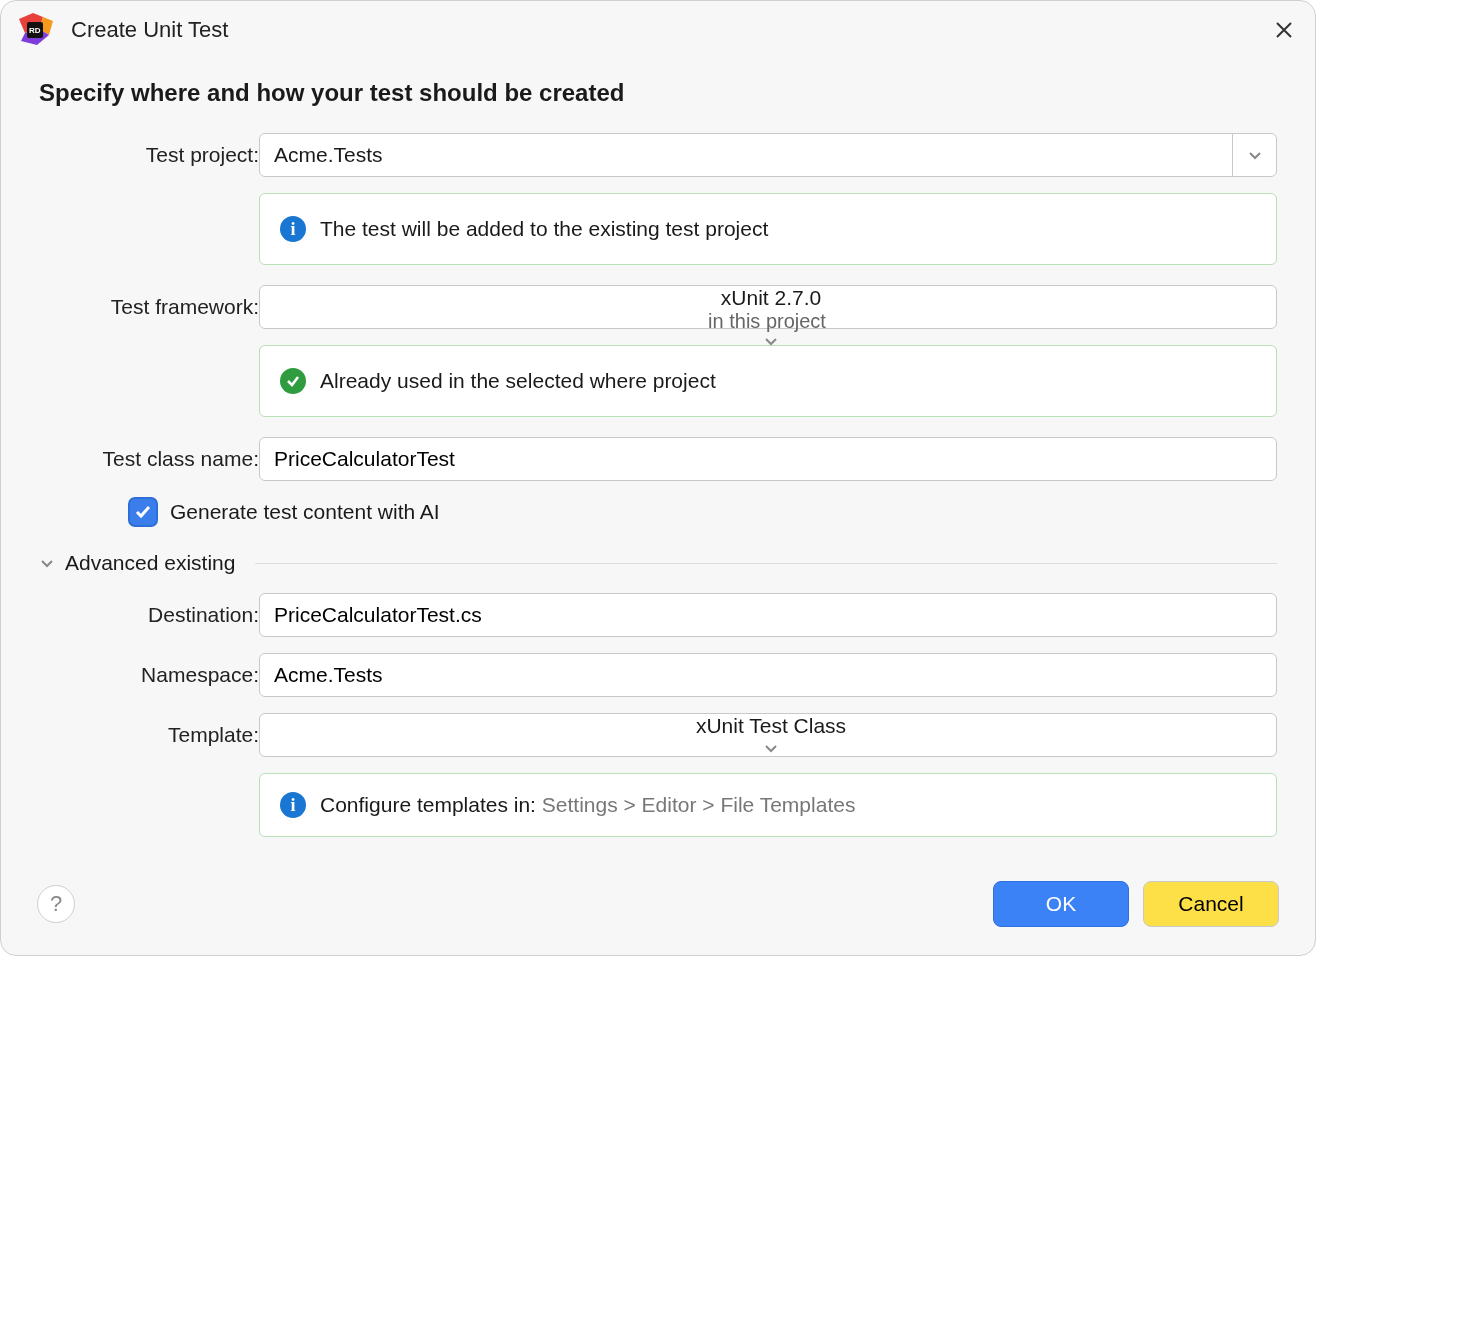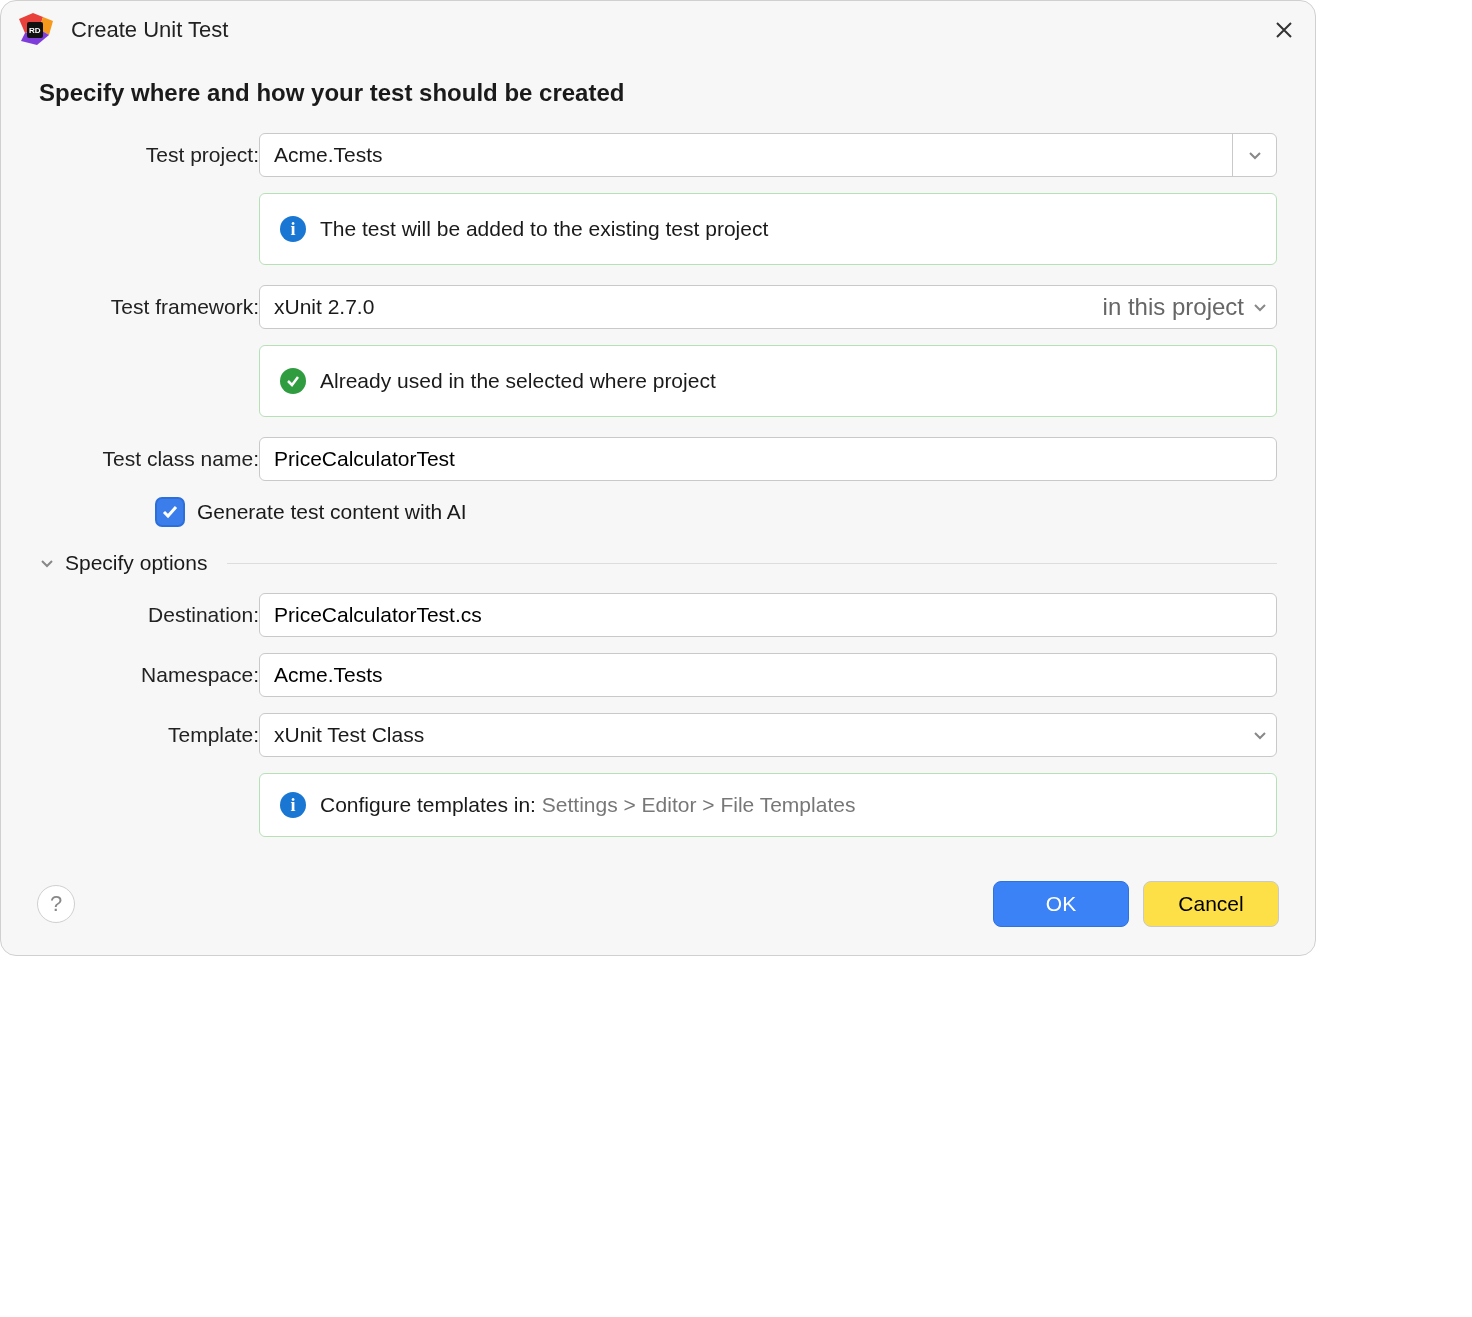--- a/index.html
+++ b/index.html
@@ -83,25 +83,26 @@
   color: #7a7a7a;
 }
 .combo-inline {
   display: flex;
   align-items: center;
   background: #fff;
   border: 1px solid #c9c9c9;
   border-radius: 6px;
   height: 44px;
   padding: 0 8px 0 14px;
+  flex-direction: column;
 }
 .combo-inline .left { flex: 1; font-size: 21px; }
 .combo-inline .right {
   color: #666;
-  font-size: 24px;
+  font-size: 20px;
   margin-right: 8px;
 }
 .combo-inline .chev {
   color: #7a7a7a;
   display: flex; align-items: center;
 }
 .info-box {
   margin-left: 220px;
   margin-bottom: 20px;
   border: 1px solid #b7e0b7;
@@ -126,21 +127,21 @@
   width: 100%;
   height: 44px;
   border: 1px solid #c9c9c9;
   border-radius: 6px;
   background: #fff;
   padding: 8px 14px;
   font-size: 21px;
   font-family: inherit;
 }
 .checkbox-row {
-  margin-left: 116px;
+  margin-left: 89px;
   display: flex;
   align-items: center;
   gap: 12px;
   margin-bottom: 24px;
   font-size: 21px;
 }
 .checkbox {
   width: 30px; height: 30px;
   border: 2.5px solid #2d6fd8;
   border-radius: 7px;
@@ -283,21 +284,21 @@
       </div>
       <span>Generate test content with AI</span>
     </div>
 
     <div class="section-header">
       <span class="chev">
         <svg class="chev-down" viewBox="0 0 16 16">
             <path d="M3 6 L8 11 L13 6" stroke="#888" stroke-width="2" fill="none"></path>
           </svg>
       </span>
-      <span class="label">Specify options</span>
+      <span class="label">Advanced existing</span>
       <span class="line"></span>
     </div>
 
     <div class="form-row">
       <div class="form-label">Destination:</div>
       <div class="form-control">
         <input type="text" class="text-input" value="PriceCalculatorTest.cs" style="">
       </div>
     </div>
 

